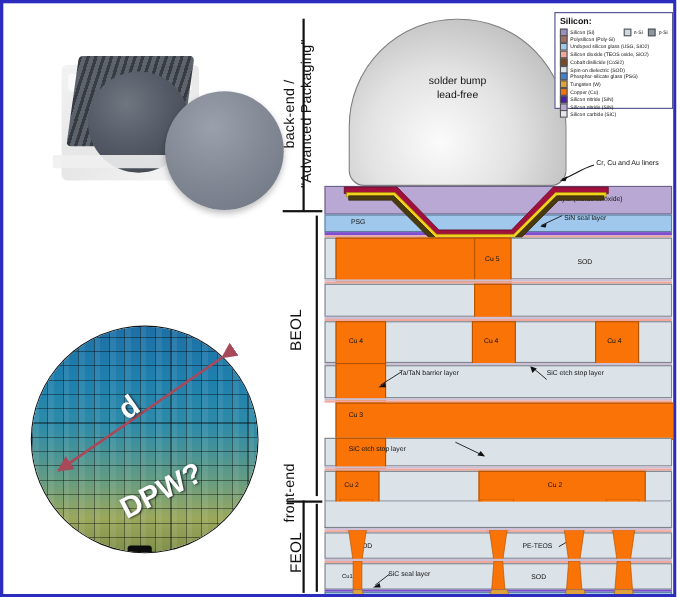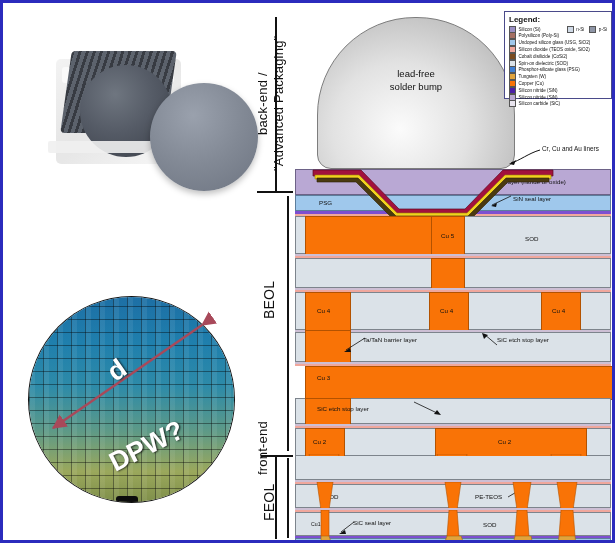--- a/index.html
+++ b/index.html
@@ -128,22 +128,22 @@
   <div class="vrule" style="left:272px;top:452px;height:84px;"></div>
   <div class="hrule" style="left:258px;top:452px;width:32px;"></div>
 
   <div class="vlabel" id="lbl-feol">FEOL</div>
   <div class="vrule" style="left:284px;top:455px;height:80px;"></div>
 
   <div id="xsec">
 
     <div id="bump"></div>
     <div id="bump-label">
+      <div>solder bump</div>
       <div>lead-free</div>
-      <div>solder bump</div>
     </div>
 
     <svg style="position:absolute;left:214px;top:138px;width:34px;height:18px;">
       <path d="M2,16 C10,14 20,6 31,3" stroke="#111" stroke-width="1" fill="none"></path>
       <path d="M0,17 L7,13 L5,18 z" fill="#111"></path>
     </svg>
     <div class="lead" style="left:247px;top:136px;">Cr, Cu and Au liners</div>
 
     <div id="stack">
 
@@ -274,21 +274,21 @@
         <path d="M152,0 L166,0 L172,16 L146,16 z" fill="#e0a33c" stroke="#9c6c18" stroke-width=".6"></path>
         <path d="M140,12 L196,12 L196,34 L140,34 z" fill="#e0a33c" stroke="#9c6c18" stroke-width=".6"></path>
         <path d="M220,0 L236,0 L240,18 L216,18 z" fill="#e0a33c" stroke="#9c6c18" stroke-width=".6"></path>
         <path d="M264,0 L280,0 L282,20 L262,20 z" fill="#e0a33c" stroke="#9c6c18" stroke-width=".6"></path>
       </svg>
 
     </div>
   </div>
 
   <div id="legend">
-    <h4>Legend:</h4>
+    <h4>Silicon:</h4>
     <div id="dopants">
         <div class="lrow">
           <span class="sw" style="background: rgb(207, 217, 230);"></span>
           <span class="ltxt">n-Si</span>
         </div>
         <div class="lrow">
           <span class="sw" style="background: rgb(142, 149, 166);"></span>
           <span class="ltxt">p-Si</span>
         </div>
       </div>

